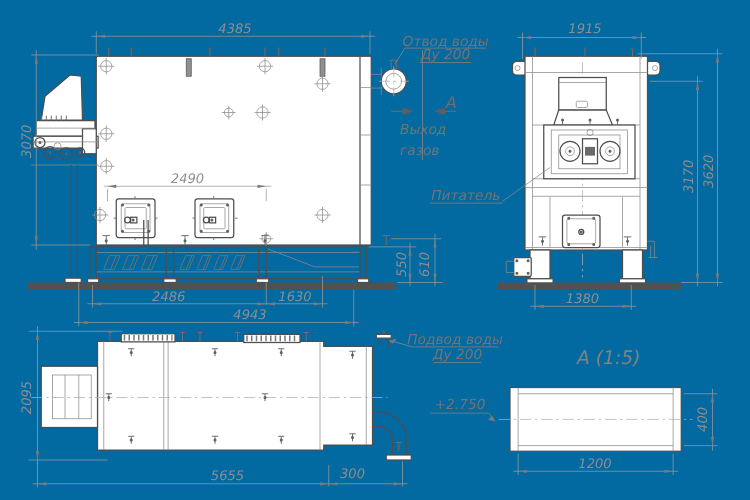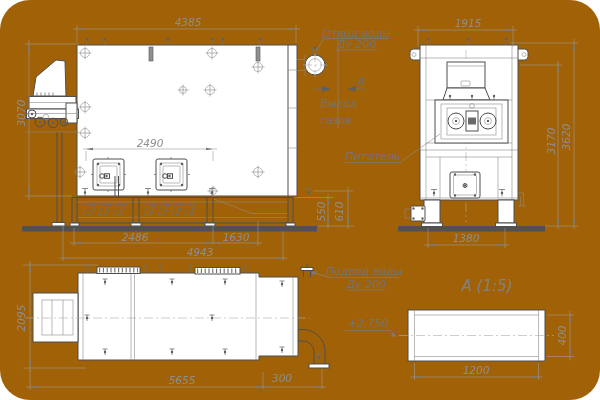--- a/index.html
+++ b/index.html
@@ -1,16 +1,16 @@
 <!DOCTYPE html>
 <html><head>
 <meta charset="utf-8">
 <style>
   html,body{margin:0;padding:0;background:#ffffff;}
-  #canvas{width:600px;height:400px;background:#a16207;position:relative;overflow:hidden;border-radius:30px;}
+  #canvas{width:600px;height:400px;background:#0369a1;position:relative;overflow:hidden;}
   svg{display:block;}
   .ol{stroke:#4e4e4e;fill:none;stroke-width:1;}
   .olf{stroke:#4e4e4e;fill:#ffffff;stroke-width:1;}
   .thin{stroke:#8b8b8b;fill:none;stroke-width:.6;}
   .med{stroke:#6f6f6f;fill:none;stroke-width:.8;}
   .dim{stroke:#9a9a9a;fill:none;stroke-width:.6;}
   .cl{stroke:#adadad;fill:none;stroke-width:.6;stroke-dasharray:9 3 2 3;}
   .ul{stroke:#7d7d7d;fill:none;stroke-width:.7;}
   .arr{fill:#7a7a7a;stroke:none;}
   .sarr{fill:#5f5f5f;stroke:none;}

